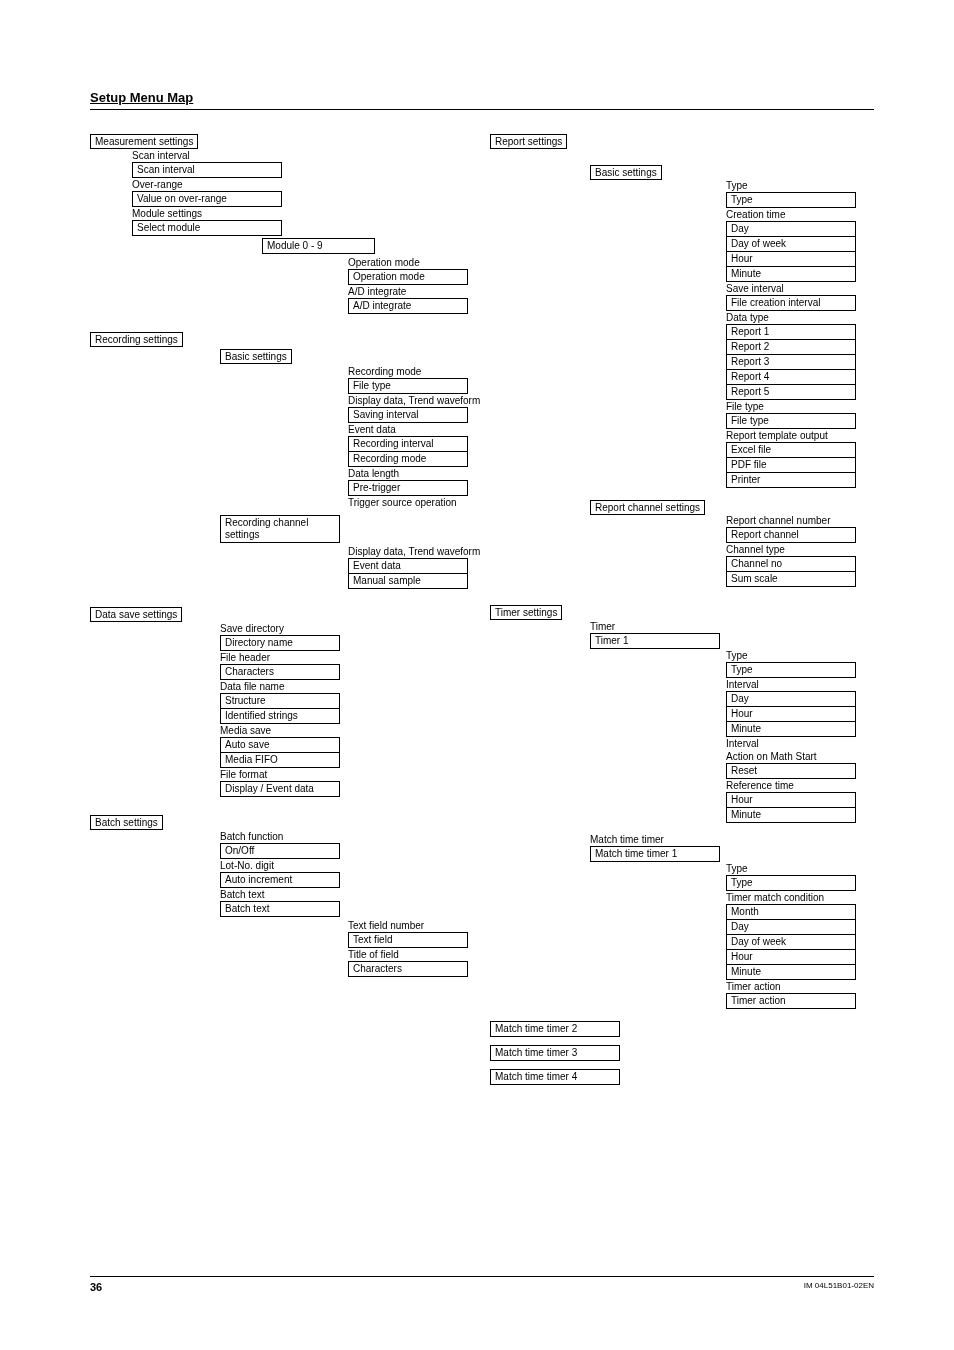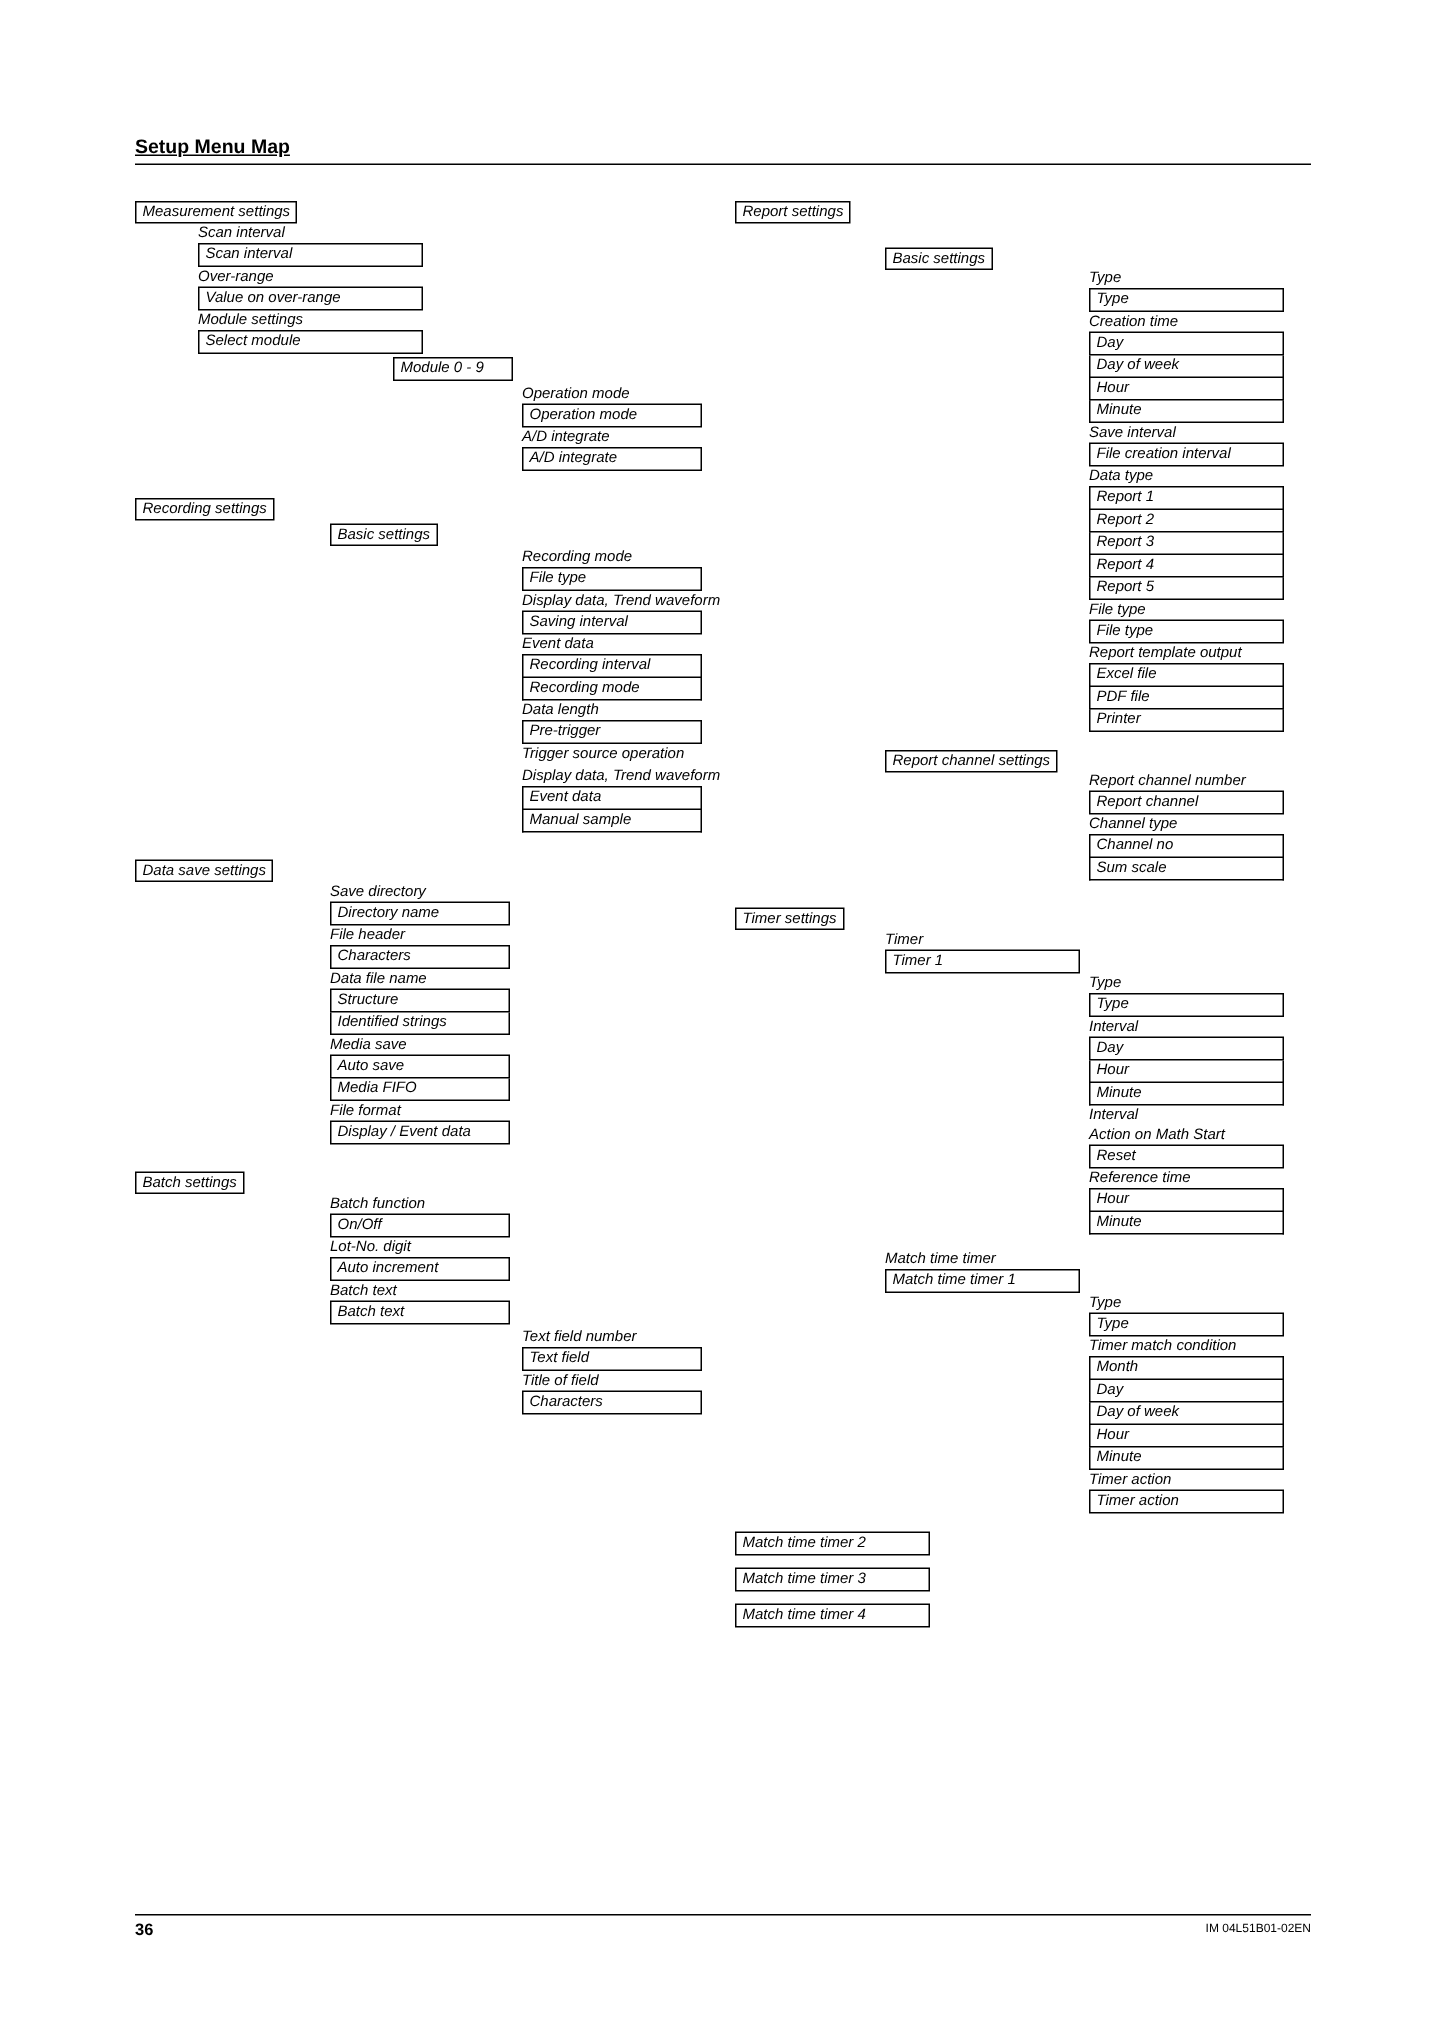--- a/index.html
+++ b/index.html
@@ -18,21 +18,21 @@
     font-weight: bold;
     text-decoration: underline;
     margin-bottom: 4px;
   }
   .title-rule {
     border: none;
     border-top: 1px solid #000;
     margin-bottom: 24px;
   }
   .cols { display: flex; }
-  .col { position: relative; font-style: italic; }
+  .col { position: relative; }
   .colL { width: 400px; }
   .colR { width: 380px; }
   .section-head {
     border: 1px solid #000;
     padding: 1px 4px;
     display: inline-block;
     white-space: nowrap;
   }
   .group-label {
     padding: 1px 0 0 0;
@@ -45,21 +45,21 @@
     white-space: nowrap;
     line-height: 12px;
   }
   .spacer-v { height: 18px; }
   .indent1 { margin-left: 42px; }
   .indent2b { margin-left: 172px; }
   .indent3 { margin-left: 258px; }
   .w130 { width: 130px; }
   .w120 { width: 120px; }
   .w150 { width: 150px; }
-  .w90  { width: 80px; }
+  .w90  { width: 113px; }
   .stack > * { display: block; }
   .nb-top { border-top: none; }
   .footer {
     position: absolute;
     bottom: 57px;
     left: 90px;
     right: 80px;
     border-top: 1px solid #000;
     padding-top: 4px;
     display: flex;
@@ -110,20 +110,23 @@
       <span class="group-label">Recording mode</span>
       <span class="box w120">File type</span>
       <span class="group-label">Display data, Trend waveform</span>
       <span class="box w120">Saving interval</span>
       <span class="group-label">Event data</span>
       <span class="box w120">Recording interval</span>
       <span class="box w120 nb-top">Recording mode</span>
       <span class="group-label">Data length</span>
       <span class="box w120">Pre-trigger</span>
       <span class="group-label">Trigger source operation</span>
+    </div>
+    <div style="margin-left:130px; margin-top:6px;">
+      <span class="box w120" style="white-space:normal; display:inline-block;">Recording channel settings</span>
     </div>
     <div class="indent3 stack" style="margin-top:2px;">
       <span class="group-label">Display data, Trend waveform</span>
       <span class="box w120">Event data</span>
       <span class="box w120 nb-top">Manual sample</span>
     </div>
 
     <div class="spacer-v"></div>
 
     

